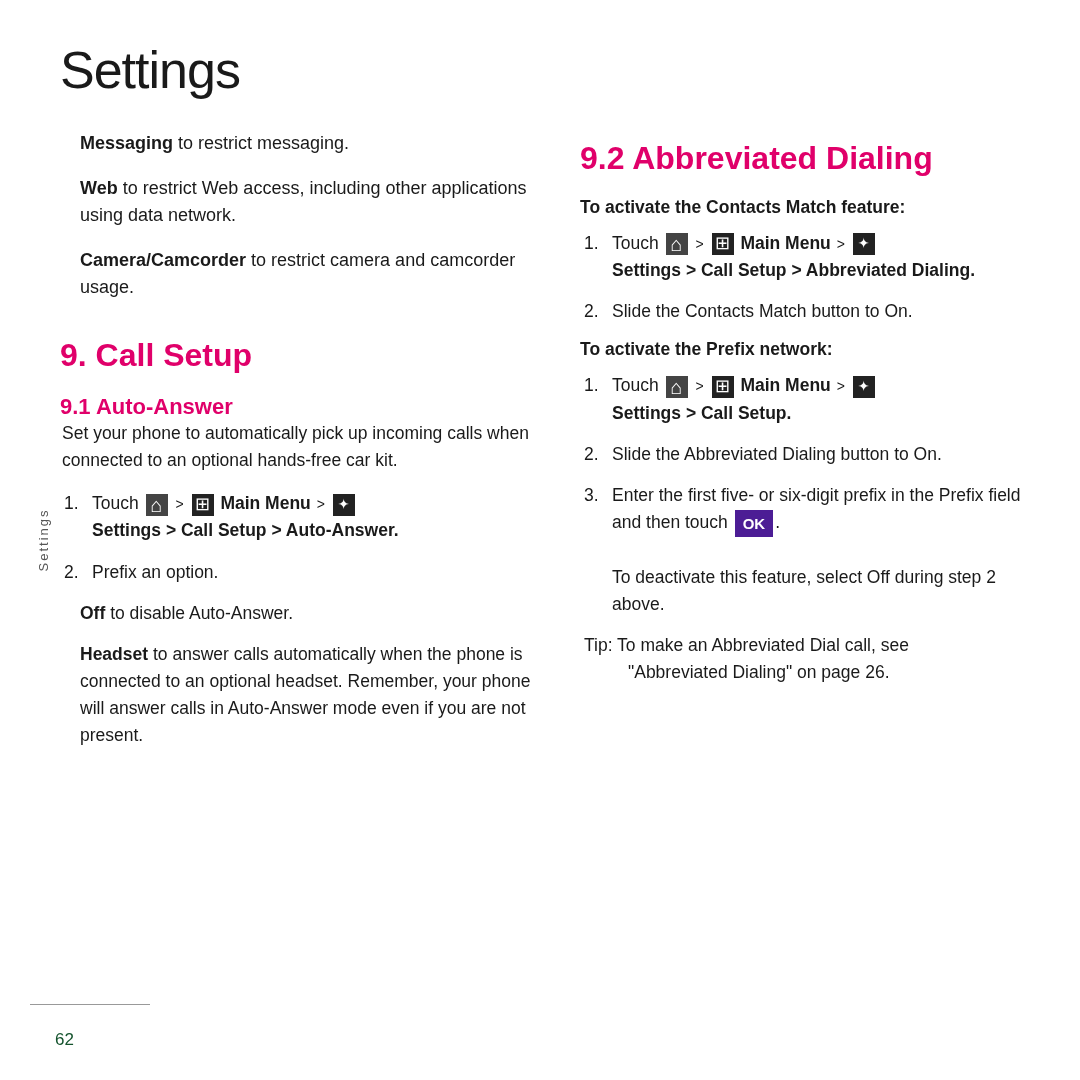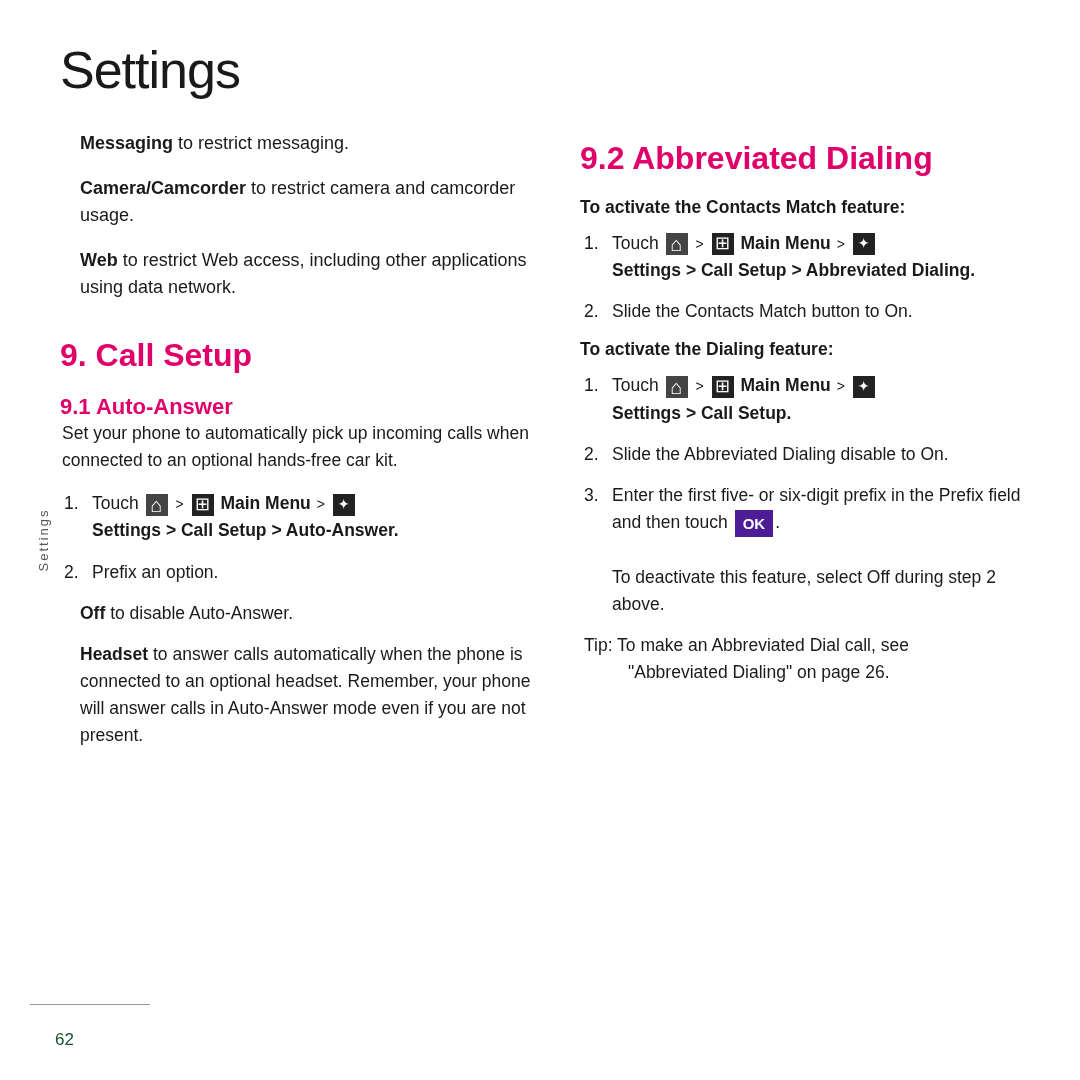--- a/index.html
+++ b/index.html
@@ -259,25 +259,25 @@
 
     <div class="left-column">
 
       <div class="intro-list">
 
         <div class="intro-item">
           <span class="bold-label">Messaging</span><span> to restrict messaging.</span>
         </div>
 
         <div class="intro-item">
+          <span class="bold-label">Web</span><span> to restrict Web access, including other applications using data network.</span>
+        </div>
+
+        <div class="intro-item">
           <span class="bold-label">Camera/Camcorder</span><span> to restrict camera and camcorder usage.</span>
-        </div>
-
-        <div class="intro-item">
-          <span class="bold-label">Web</span><span> to restrict Web access, including other applications using data network.</span>
         </div>
 
 
       </div>
 
       <div class="section-heading">9. Call Setup</div>
 
       <div class="sub-heading">9.1  Auto-Answer</div>
 
       <div class="section-body">Set your phone to automatically pick up incoming calls when connected to an optional hands-free car kit.</div>
@@ -317,33 +317,33 @@
           Touch <span class="icon-home"></span> <span class="arrow">&gt;</span> <span class="icon-grid"></span> <b>Main Menu</b> <span class="arrow">&gt;</span> <span class="icon-settings"></span><br>
           <b>Settings &gt; Call Setup &gt; Abbreviated Dialing.</b>
         </span>
       </div>
 
       <div class="numbered-step">
         <span class="step-num">2.</span>
         <span class="step-content">Slide the Contacts Match button to On.</span>
       </div>
 
-      <div class="to-activate">To activate the Dialing feature:</div>
+      <div class="to-activate">To activate the Prefix network:</div>
 
       <div class="numbered-step">
         <span class="step-num">1.</span>
         <span class="step-content">
           Touch <span class="icon-home"></span> <span class="arrow">&gt;</span> <span class="icon-grid"></span> <b>Main Menu</b> <span class="arrow">&gt;</span> <span class="icon-settings"></span><br>
           <b>Settings &gt; Call Setup.</b>
         </span>
       </div>
 
       <div class="numbered-step">
         <span class="step-num">2.</span>
-        <span class="step-content">Slide the Abbreviated Dialing disable to On.</span>
+        <span class="step-content">Slide the Abbreviated Dialing button to On.</span>
       </div>
 
       <div class="numbered-step">
         <span class="step-num">3.</span>
         <span class="step-content">
           Enter the first five- or six-digit prefix in the Prefix field and then touch <span class="btn-ok">OK</span>.
           <br><br>
           <span>To deactivate this feature, select Off during step 2 above.</span>
         </span>
       </div>

